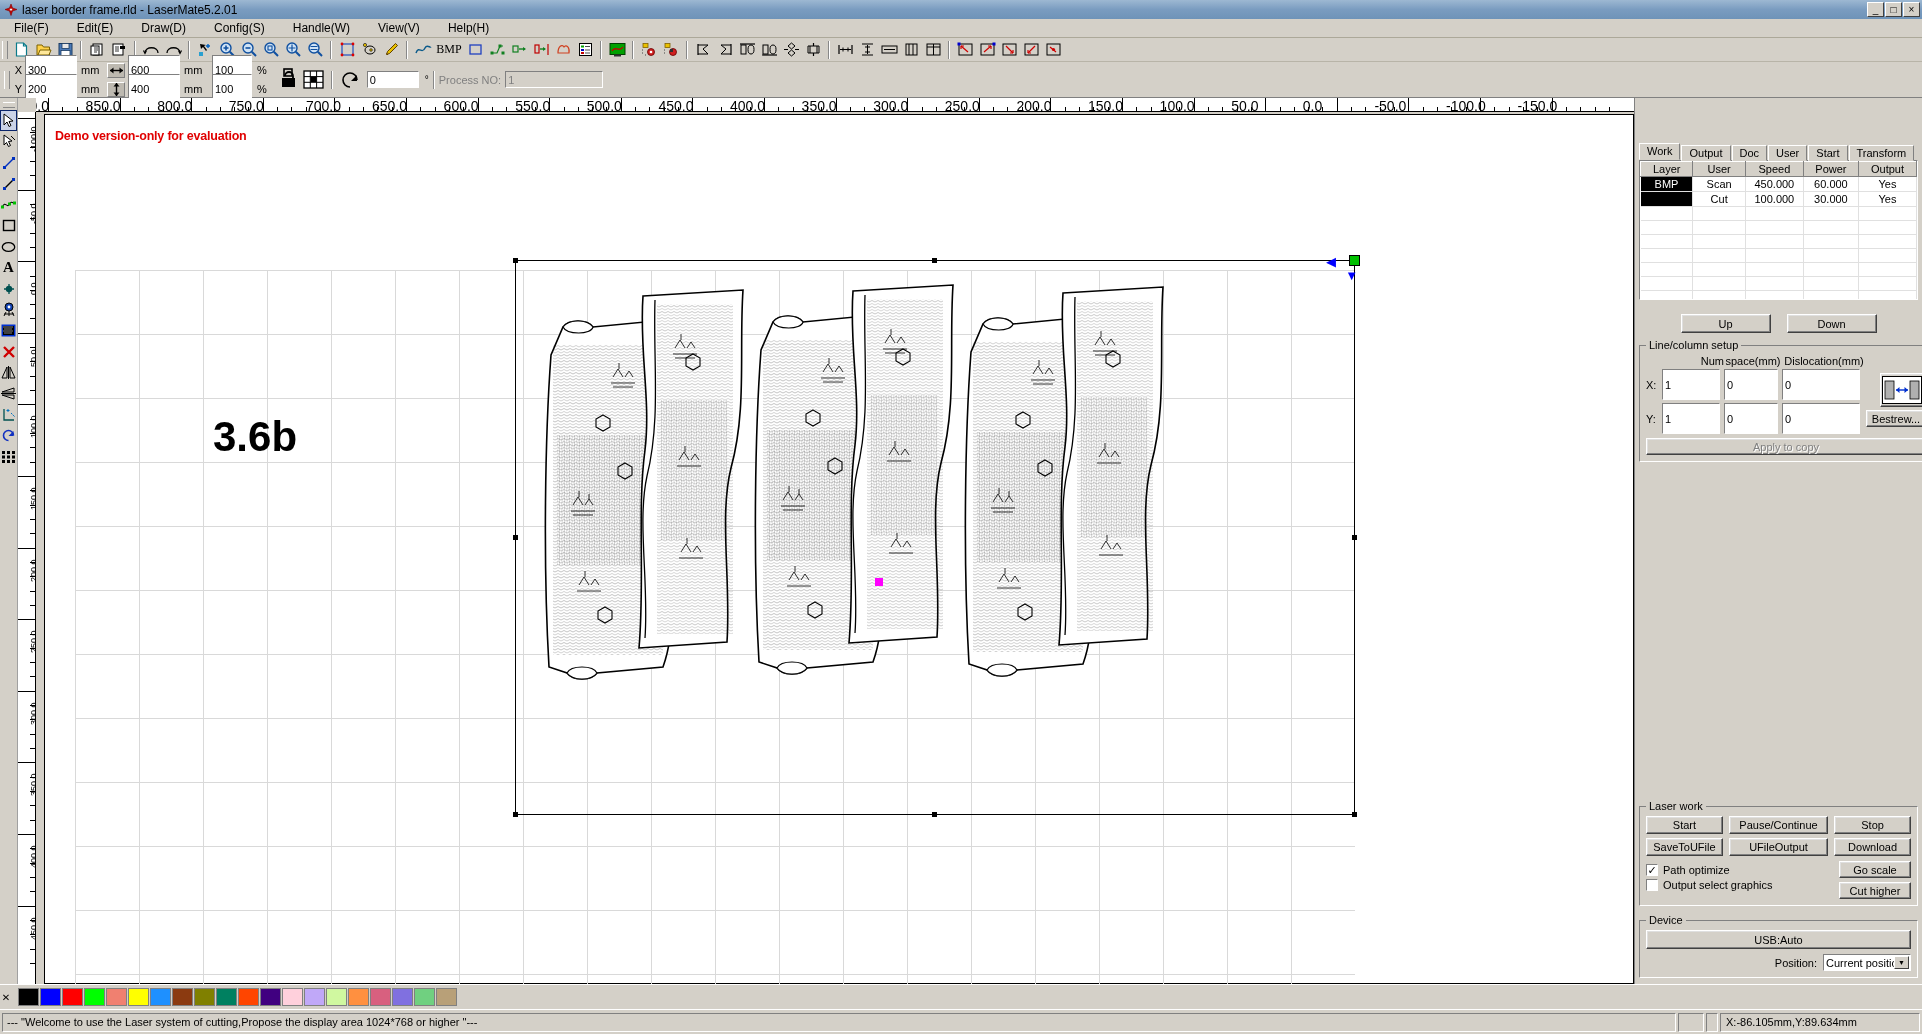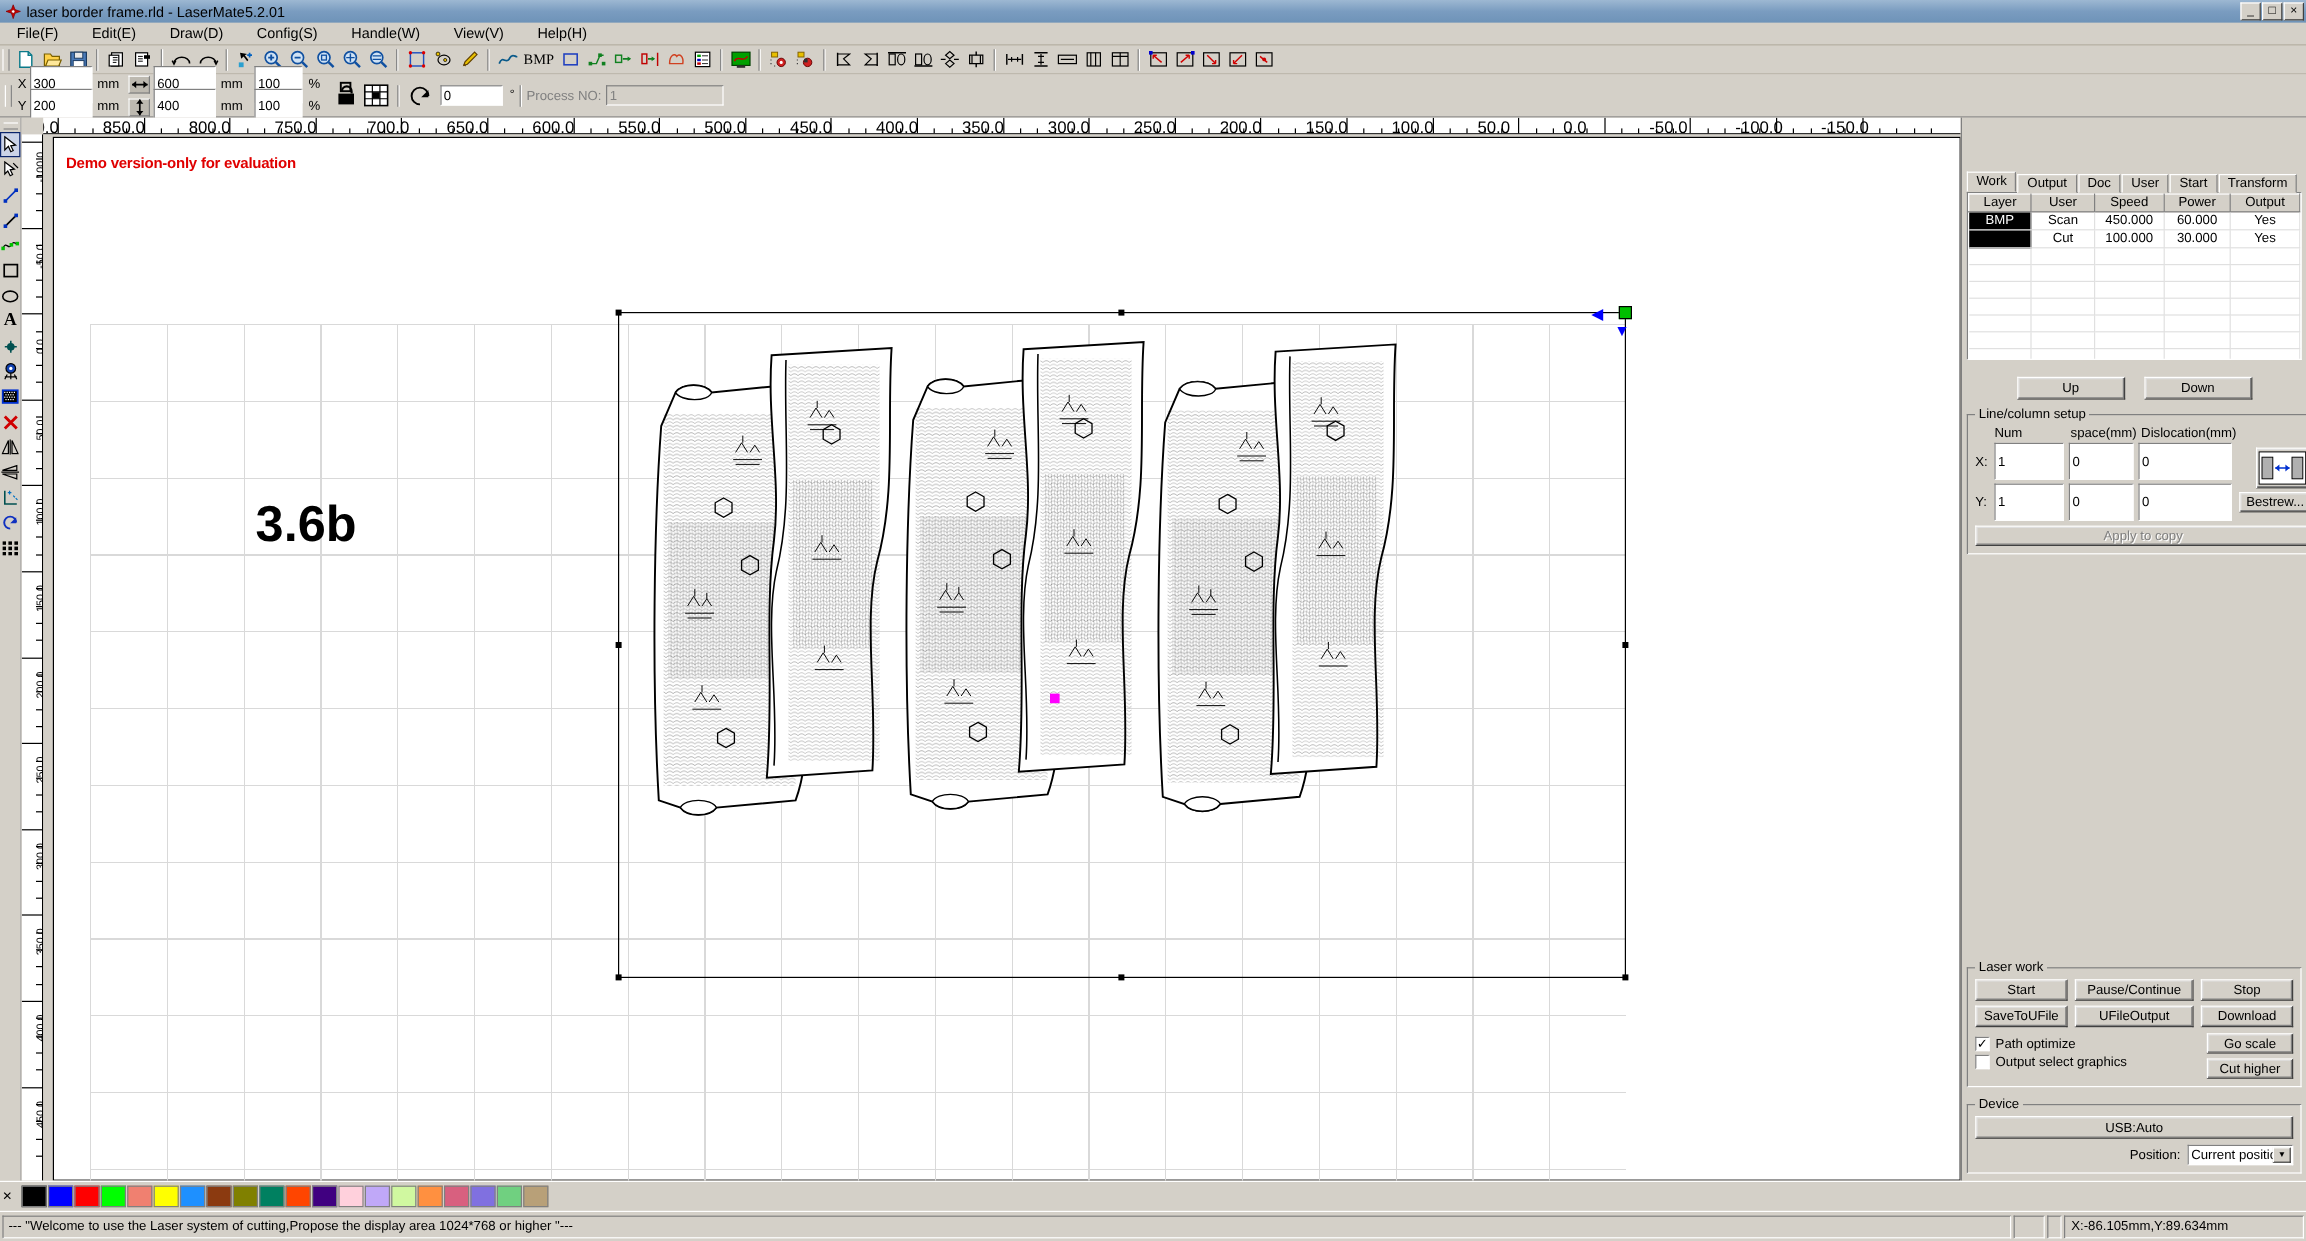--- a/index.html
+++ b/index.html
@@ -1265,21 +1265,21 @@
 
     <div style="display:flex;justify-content:center;gap:16px;margin-top:14px;">
       <div class="btn" style="width:90px;height:19px">Up</div>
       <div class="btn" style="width:90px;height:19px">Down</div>
     </div>
 
     <fieldset class="grp">
       <legend>Line/column setup</legend>
       <div style="display:flex;align-items:center;font-size:11px;">
         <span style="width:16px"></span>
-        <span style="width:62px;text-align:left">Num</span>
+        <span style="width:62px;text-align:right">Num</span>
         <span style="width:58px;text-align:center">space(mm)</span>
         <span style="width:84px;text-align:center">Dislocation(mm)</span>
       </div>
       <div style="display:flex;align-items:center;margin-top:2px">
         <span style="width:16px;font-size:11px">X:</span>
         <input class="tinput" style="width: 58px;" value="1">
         <input class="tinput" style="width: 54px; margin-left: 4px;" value="0">
         <input class="tinput" style="width: 78px; margin-left: 4px;" value="0">
         <span class="btn" style="width:44px;height:34px;margin-left:6px;position:absolute;right:8px;top:22px">
           <svg width="40" height="28" viewBox="0 0 40 28">

